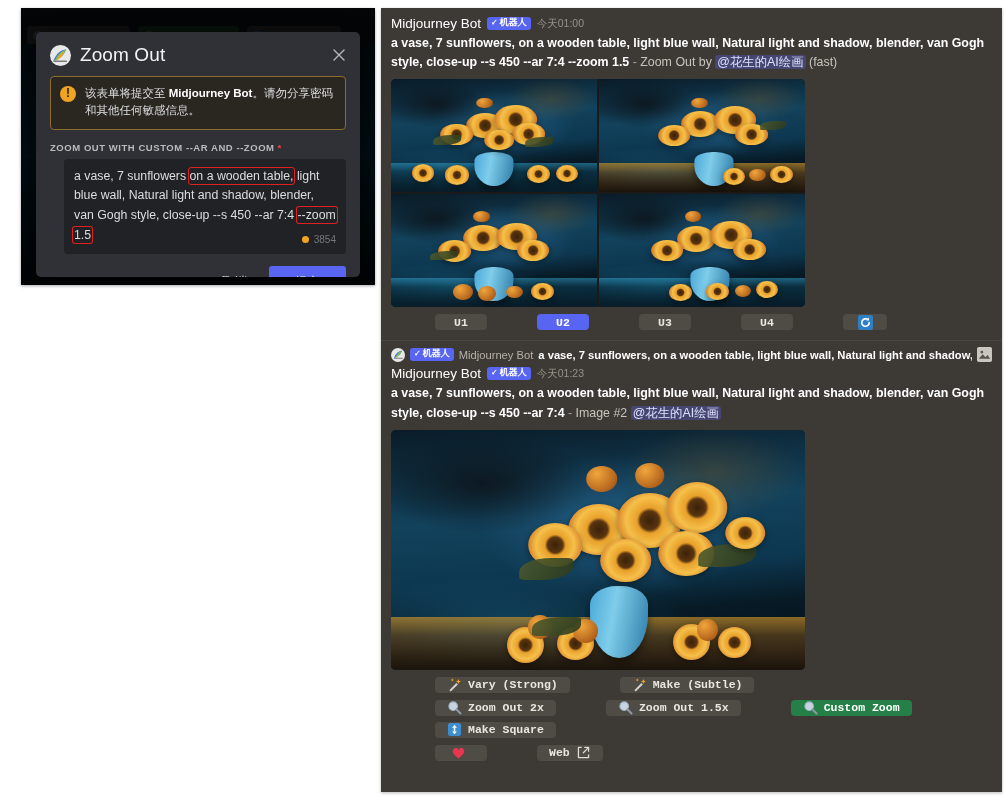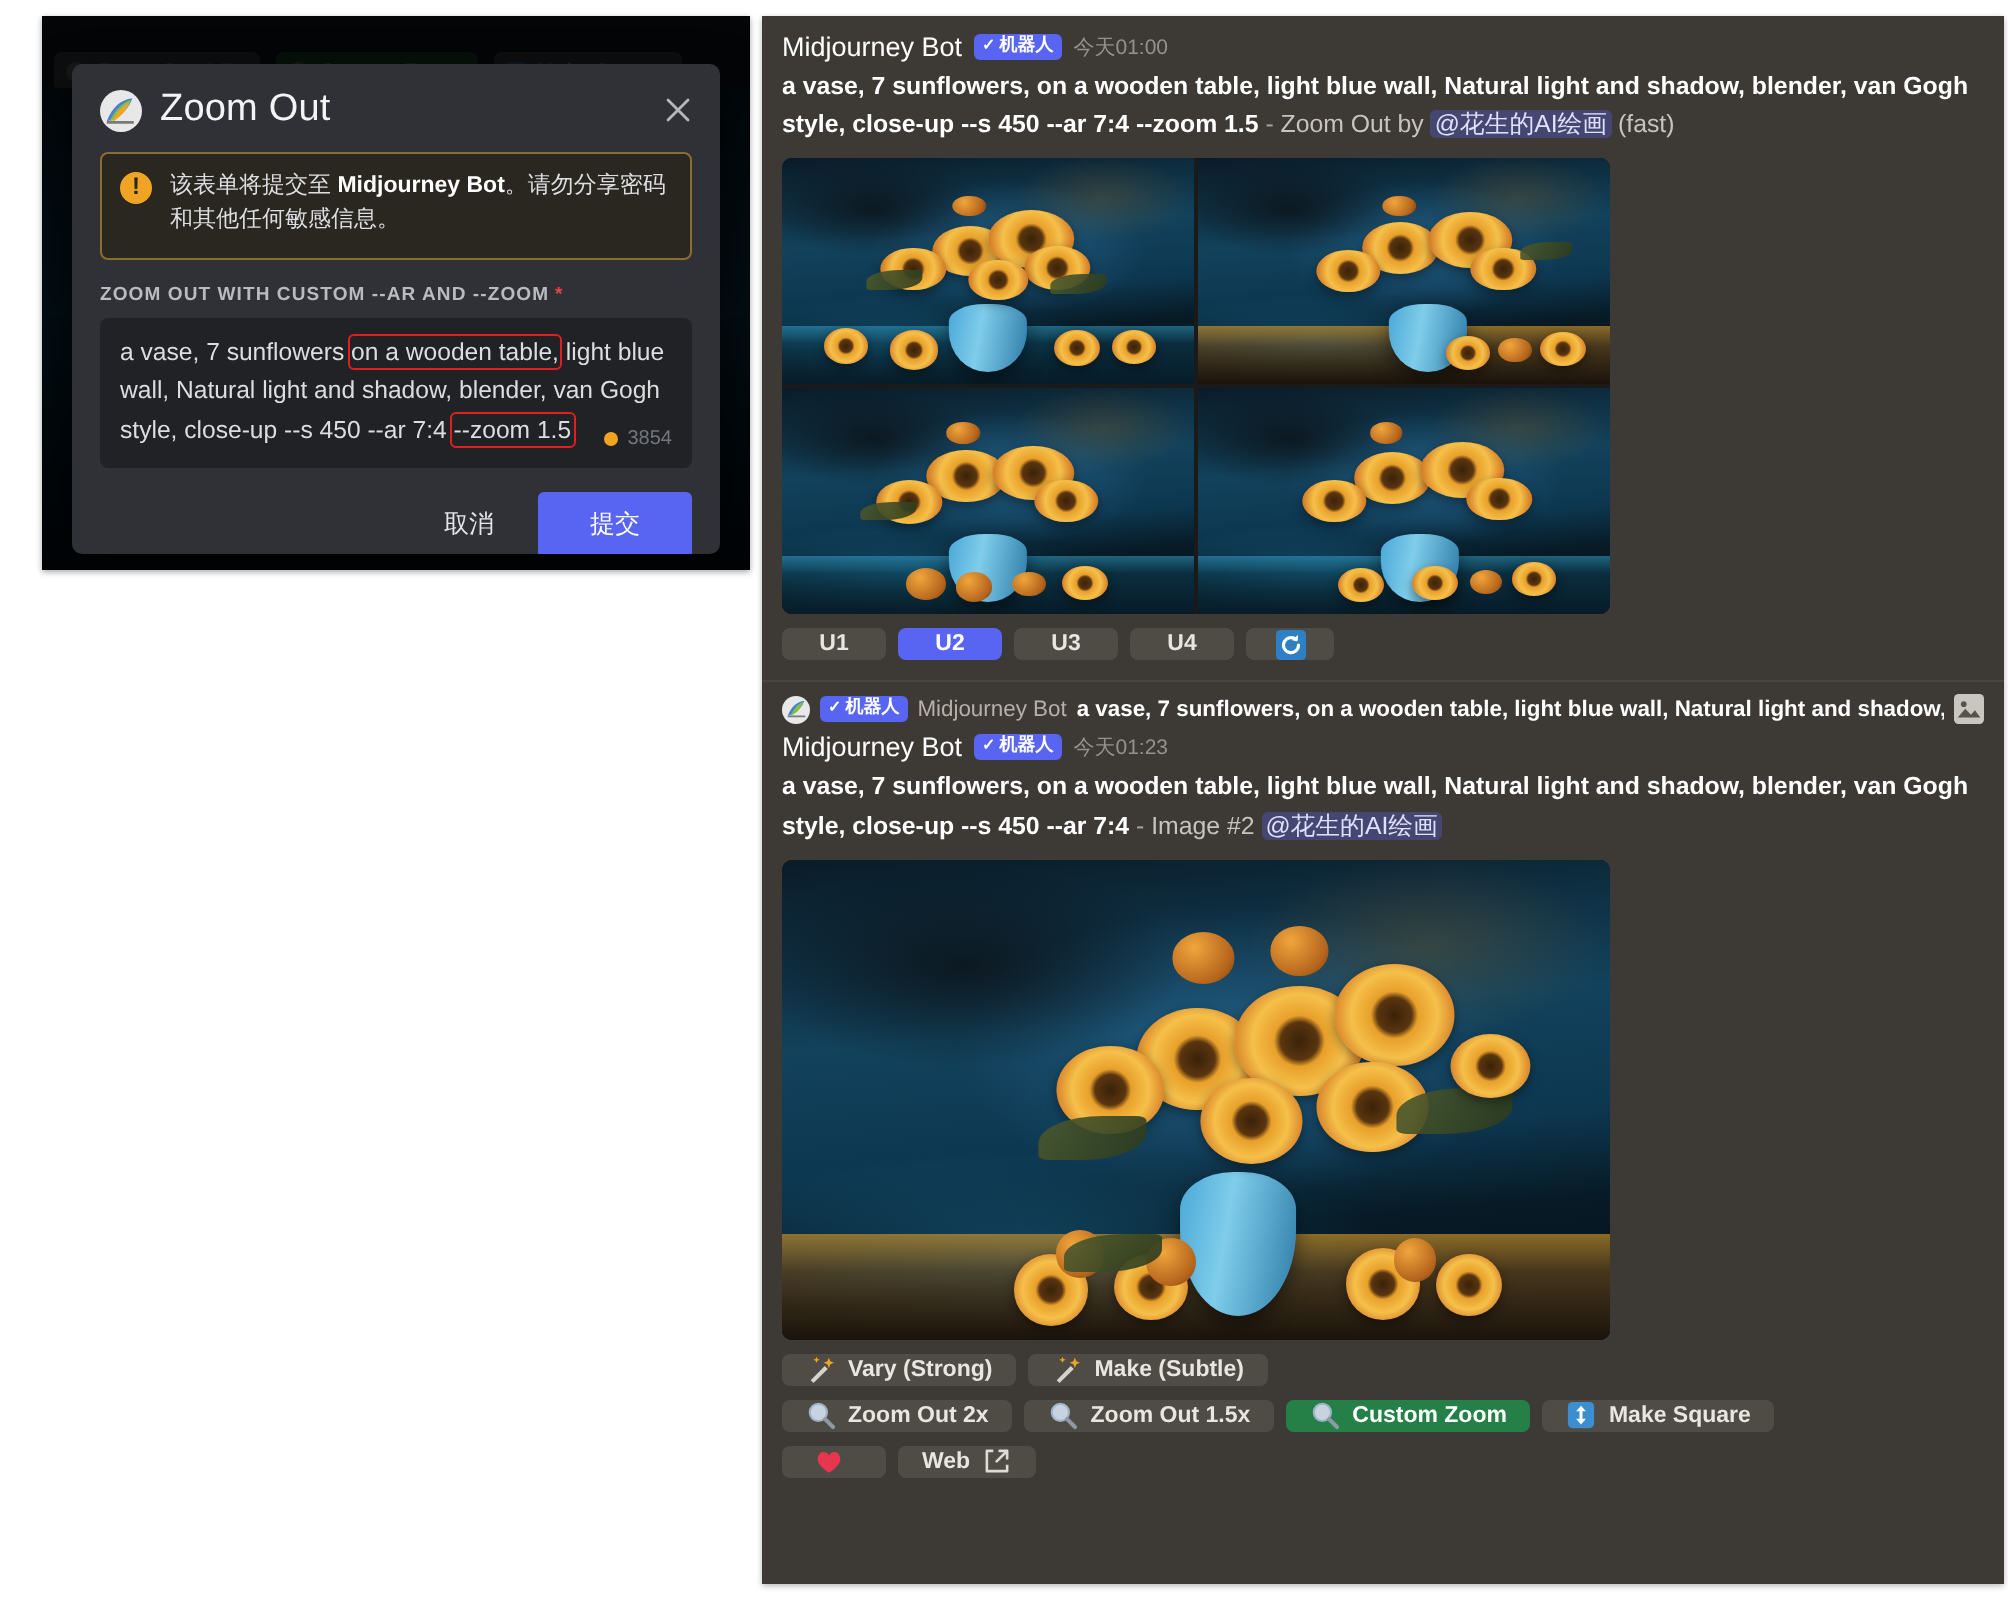--- a/index.html
+++ b/index.html
@@ -121,20 +121,21 @@
     letter-spacing: .55px;
   }
   #field-label .req { color: #ed4245; margin-left: 3px; }
 
   #textarea-box {
     background: #202225;
     border-radius: 4px;
     padding: 8px 10px 8px 10px;
     position: relative;
     min-height: 63px;
+    margin-left: 14px;
   }
   #ta-text {
     color: #dcddde; font-size: 12.3px; line-height: 1.62;
     white-space: normal; word-break: break-word;
   }
   .hl-box { outline: 1.6px solid #e02020; outline-offset: 1px; border-radius: 1px; }
   #ta-counter {
     position: absolute; right: 10px; bottom: 9px;
     display: flex; align-items: center; gap: 5px;
   }
@@ -258,22 +259,23 @@
   .btn-row { display: flex; gap: 6px; margin-top: 7px; flex-wrap: wrap; }
   .dbtn {
     background: #4f4b45;
     color: #e9e6e2;
     border: none; border-radius: 4px;
     font-size: 11.5px; font-weight: 600;
     height: 16px; min-width: 52px;
     padding: 0 12px;
     display: inline-flex; align-items: center; justify-content: center; gap: 6px;
     cursor: pointer;
-    font-family: Liberation Sans, sans-serif;
+    font-family: Liberation Mono, monospace;
     white-space: nowrap;
+    margin-left: 44px;
   }
   .dbtn.primary { background: #5865f2; color: #fff; }
   .dbtn.success { background: #248046; color: #fff; }
   .dbtn.icononly { min-width: 44px; padding: 0 10px; }
   .dbtn.heart { min-width: 52px; }
 
   .ico { width: 15px; height: 15px; flex: 0 0 auto; display: block; }
 
   
   #divider {

